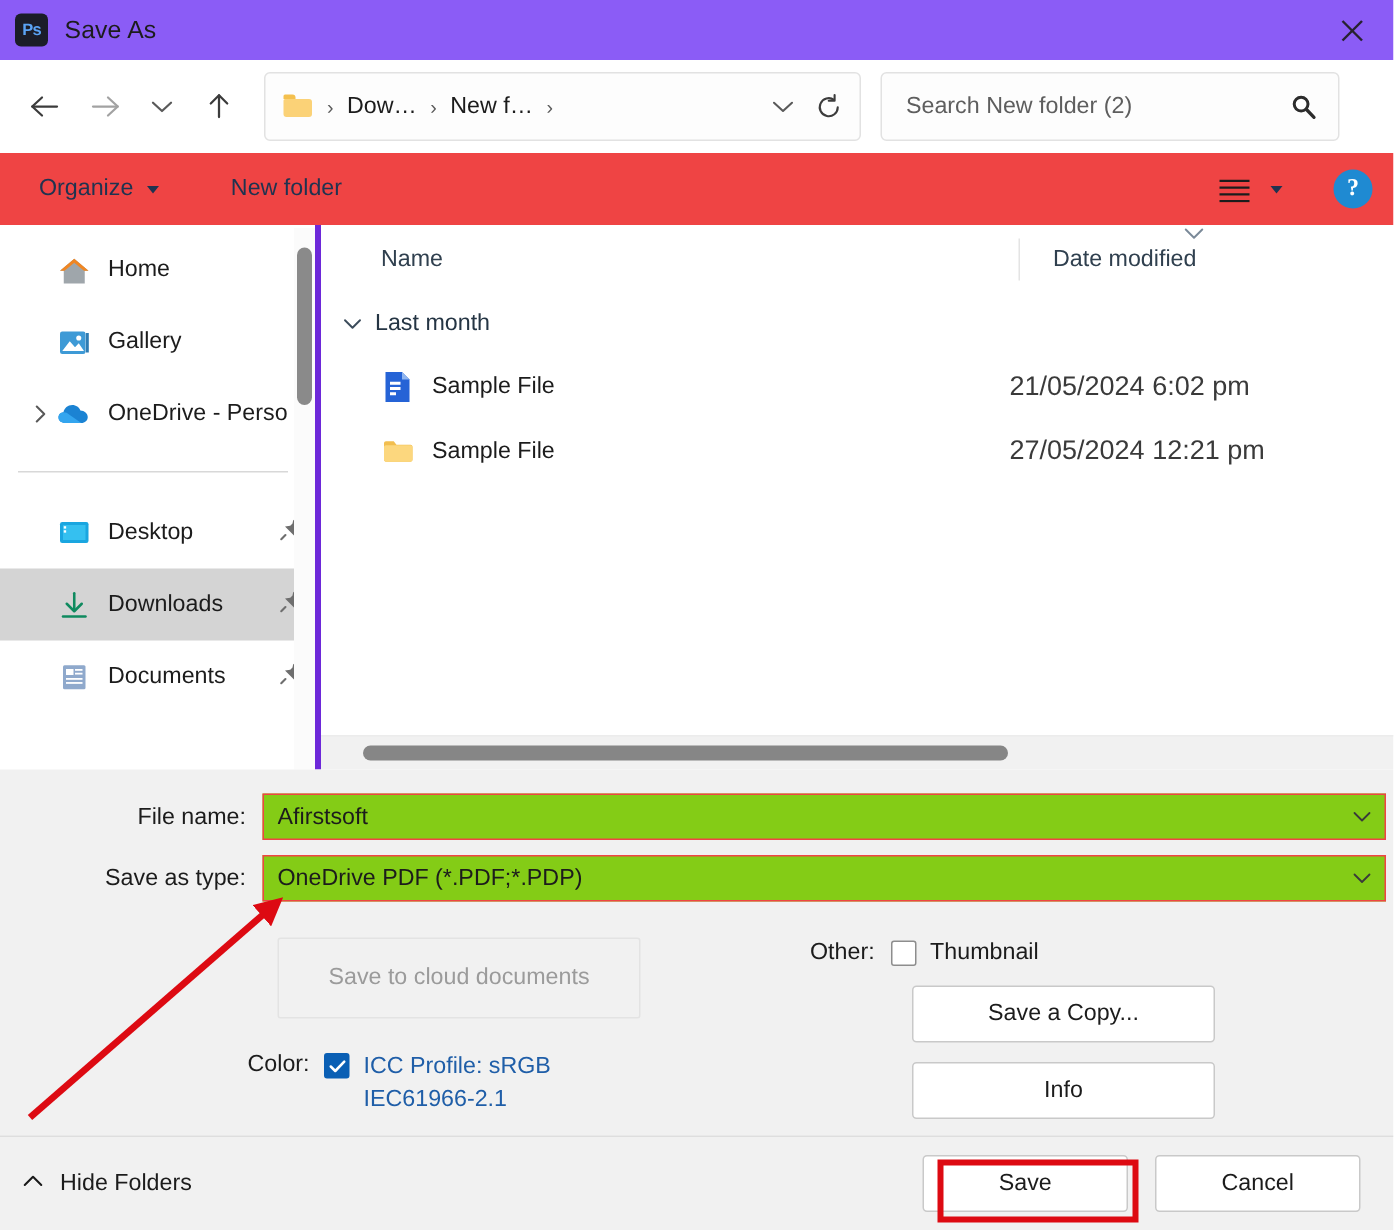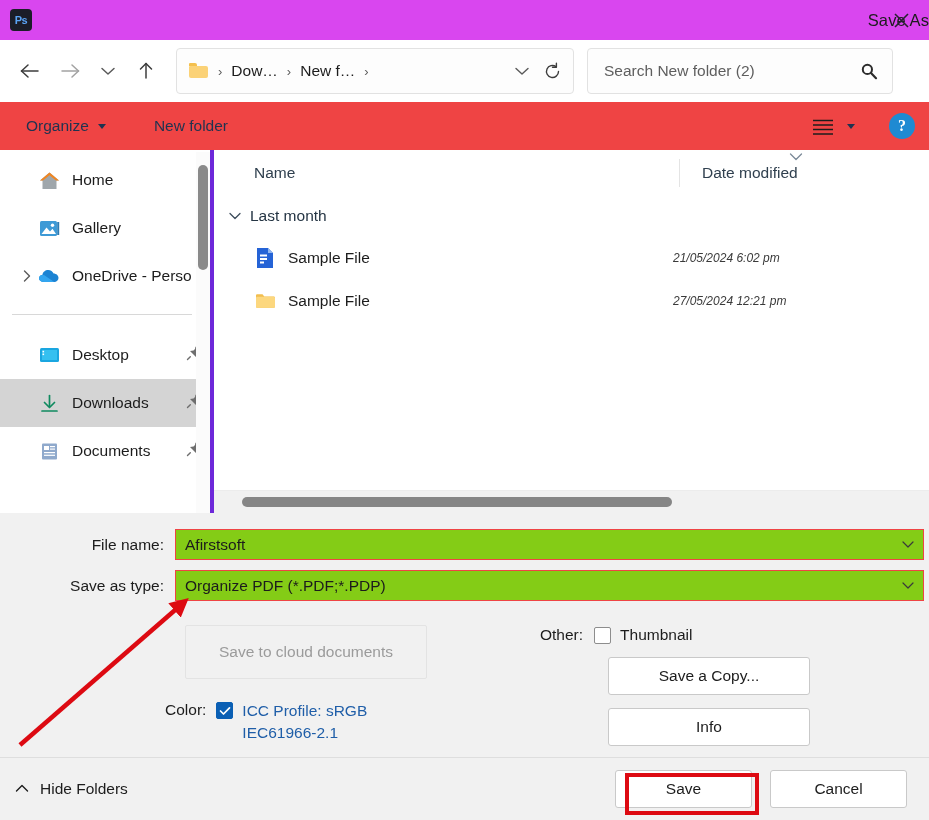--- a/index.html
+++ b/index.html
@@ -16,25 +16,24 @@
   }
   .dialog {
     position: absolute; inset: 0;
     display: flex; flex-direction: column;
     background: #ffffff;
   }
 
   
   .titlebar {
     height: 40px; flex: 0 0 40px;
-    background: #d946ef;
+    background: #8b5cf6;
     display: flex; align-items: center;
     padding: 0 0 0 10px;
     position: relative;
-    justify-content: space-between;
   }
   .ps-icon {
     width: 22px; height: 22px; border-radius: 4px;
     background: #1b1d28;
     display: flex; align-items: center; justify-content: center;
     font-size: 11px; font-weight: bold; color: #5ba4f5;
     font-family: "Liberation Sans", sans-serif;
     letter-spacing: -0.5px;
     flex: 0 0 auto;
   }
@@ -255,21 +254,21 @@
     width: 22px; height: 22px; flex: 0 0 22px;
     margin-right: 12px;
     position: relative;
     display: flex; align-items: center; justify-content: center;
   }
   .file-name {
     font-size: 15.5px; color: #1c1c1c;
     width: 385px; flex: 0 0 385px;
   }
   .file-date {
-    font-size: 12px; color: #3a3a3a; font-style: italic;
+    font-size: 18px; color: #3a3a3a;
   }
   .hscroll-track {
     position: absolute; left: 0; right: 0; bottom: 0;
     height: 22px;
     background: #f1f1f1;
     border-top: 1px solid #ececec;
   }
   .hscroll-thumb {
     position: absolute; left: 28px; top: 6px;
     width: 430px; height: 10px;
@@ -704,21 +703,21 @@
           <svg width="14" height="9" viewBox="0 0 14 9">
             <path d="M2 2 L7 7 L12 2" fill="none" stroke="#3a3a3a" stroke-width="1.2" stroke-linecap="round" stroke-linejoin="round"></path>
           </svg>
         </span>
       </div>
     </div>
 
     <div class="form-row">
       <div class="form-label">Save as type:</div>
       <div class="combo">
-        <span class="combo-value">Organize PDF (*.PDF;*.PDP)</span>
+        <span class="combo-value">OneDrive PDF (*.PDF;*.PDP)</span>
         <span class="combo-arrow">
           <svg width="14" height="9" viewBox="0 0 14 9">
             <path d="M2 2 L7 7 L12 2" fill="none" stroke="#3a3a3a" stroke-width="1.2" stroke-linecap="round" stroke-linejoin="round"></path>
           </svg>
         </span>
       </div>
     </div>
 
     <div class="options">
       <div class="opt-left">

